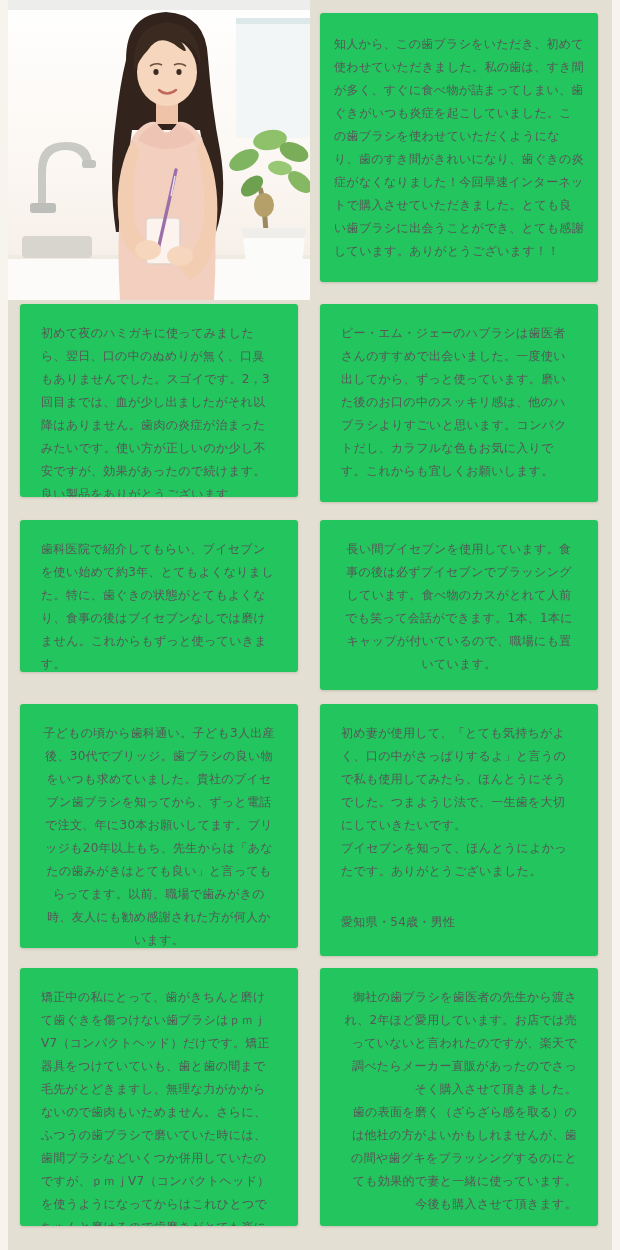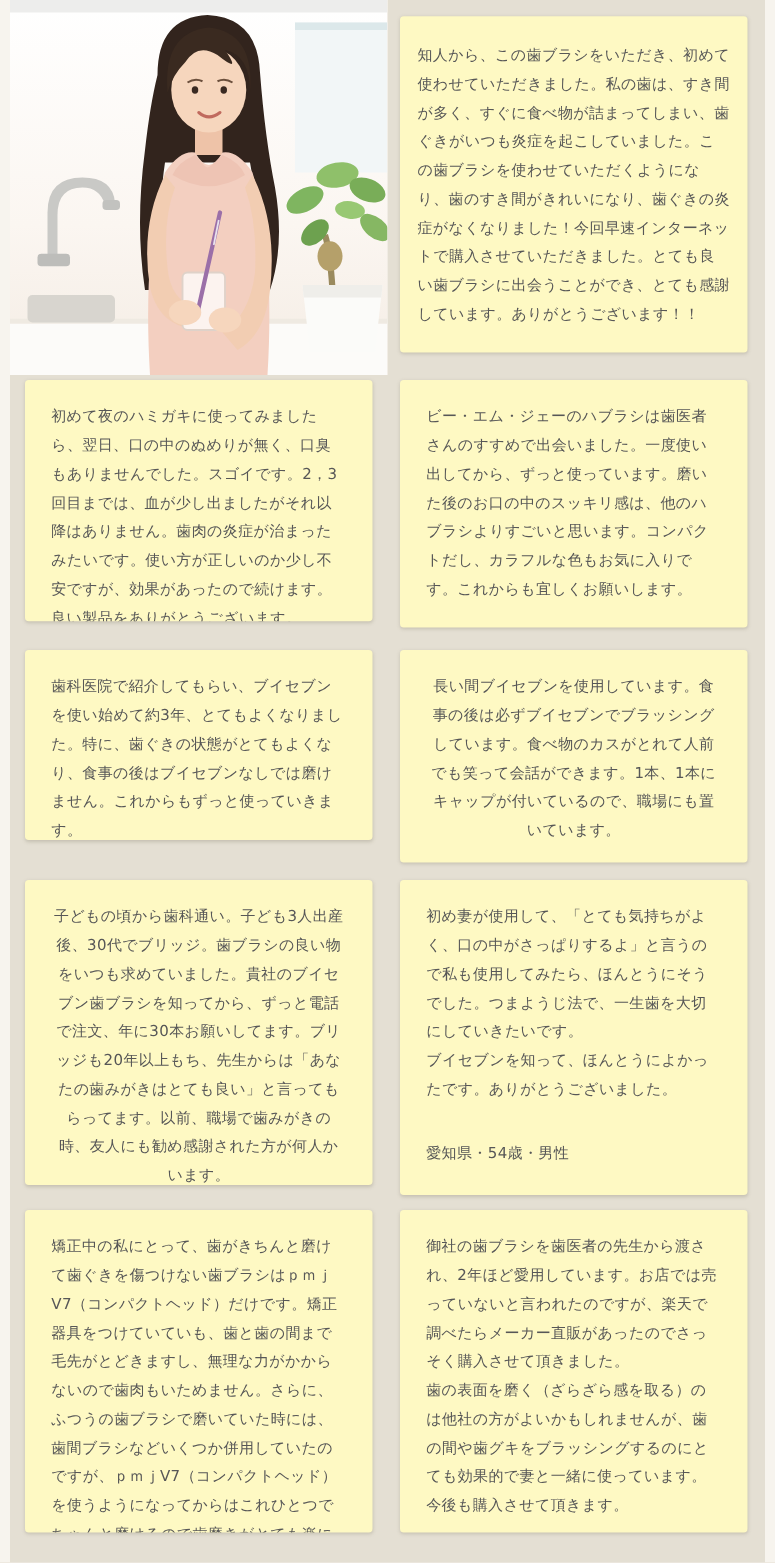--- a/index.html
+++ b/index.html
@@ -18,21 +18,21 @@
     background:#e4dfd3;
   }
   .photo-cell{
     position:absolute;left:8px;top:0;width:302px;height:300px;
     overflow:hidden;background:#fbf8f4;
   }
   .photo-cell svg{display:block;}
   .card{
     position:absolute;
     width:278px;
-    background:#fef9c3;
+    background:#22c55e;
     border-radius:3px;
     box-shadow:0 1px 3px rgba(120,110,90,0.28);
     box-sizing:border-box;
     padding:18px 21px;
     overflow:hidden;
   }
   .card .body{
     font-size:12px;
     line-height:23px;
     color:#575757;
@@ -48,21 +48,21 @@
   }
   
   .c0{left:320px;top:13px;height:269px;padding:20px 14px 18px 14px;}
   .c1{left:20px; top:304px;height:193px;}
   .c2{left:320px;top:304px;height:198px;}
   .c3{left:20px; top:520px;height:152px;}
   .c4{left:320px;top:520px;height:170px;text-align:center;}
   .c5{left:20px; top:704px;height:244px;text-align:center;}
   .c6{left:320px;top:704px;height:252px;}
   .c7{left:20px; top:968px;height:258px;}
-  .c8{left:320px;top:968px;height:258px;}
+  .c8{left:320px;top:968px;height:258px;text-align:right;}
 </style>
 </head>
 <body>
 
 <div class="page">
   <div class="content-bg"></div>
 
   <div class="photo-cell">
     <svg width="302" height="300" viewBox="0 0 302 300" xmlns="http://www.w3.org/2000/svg">
       <defs>

